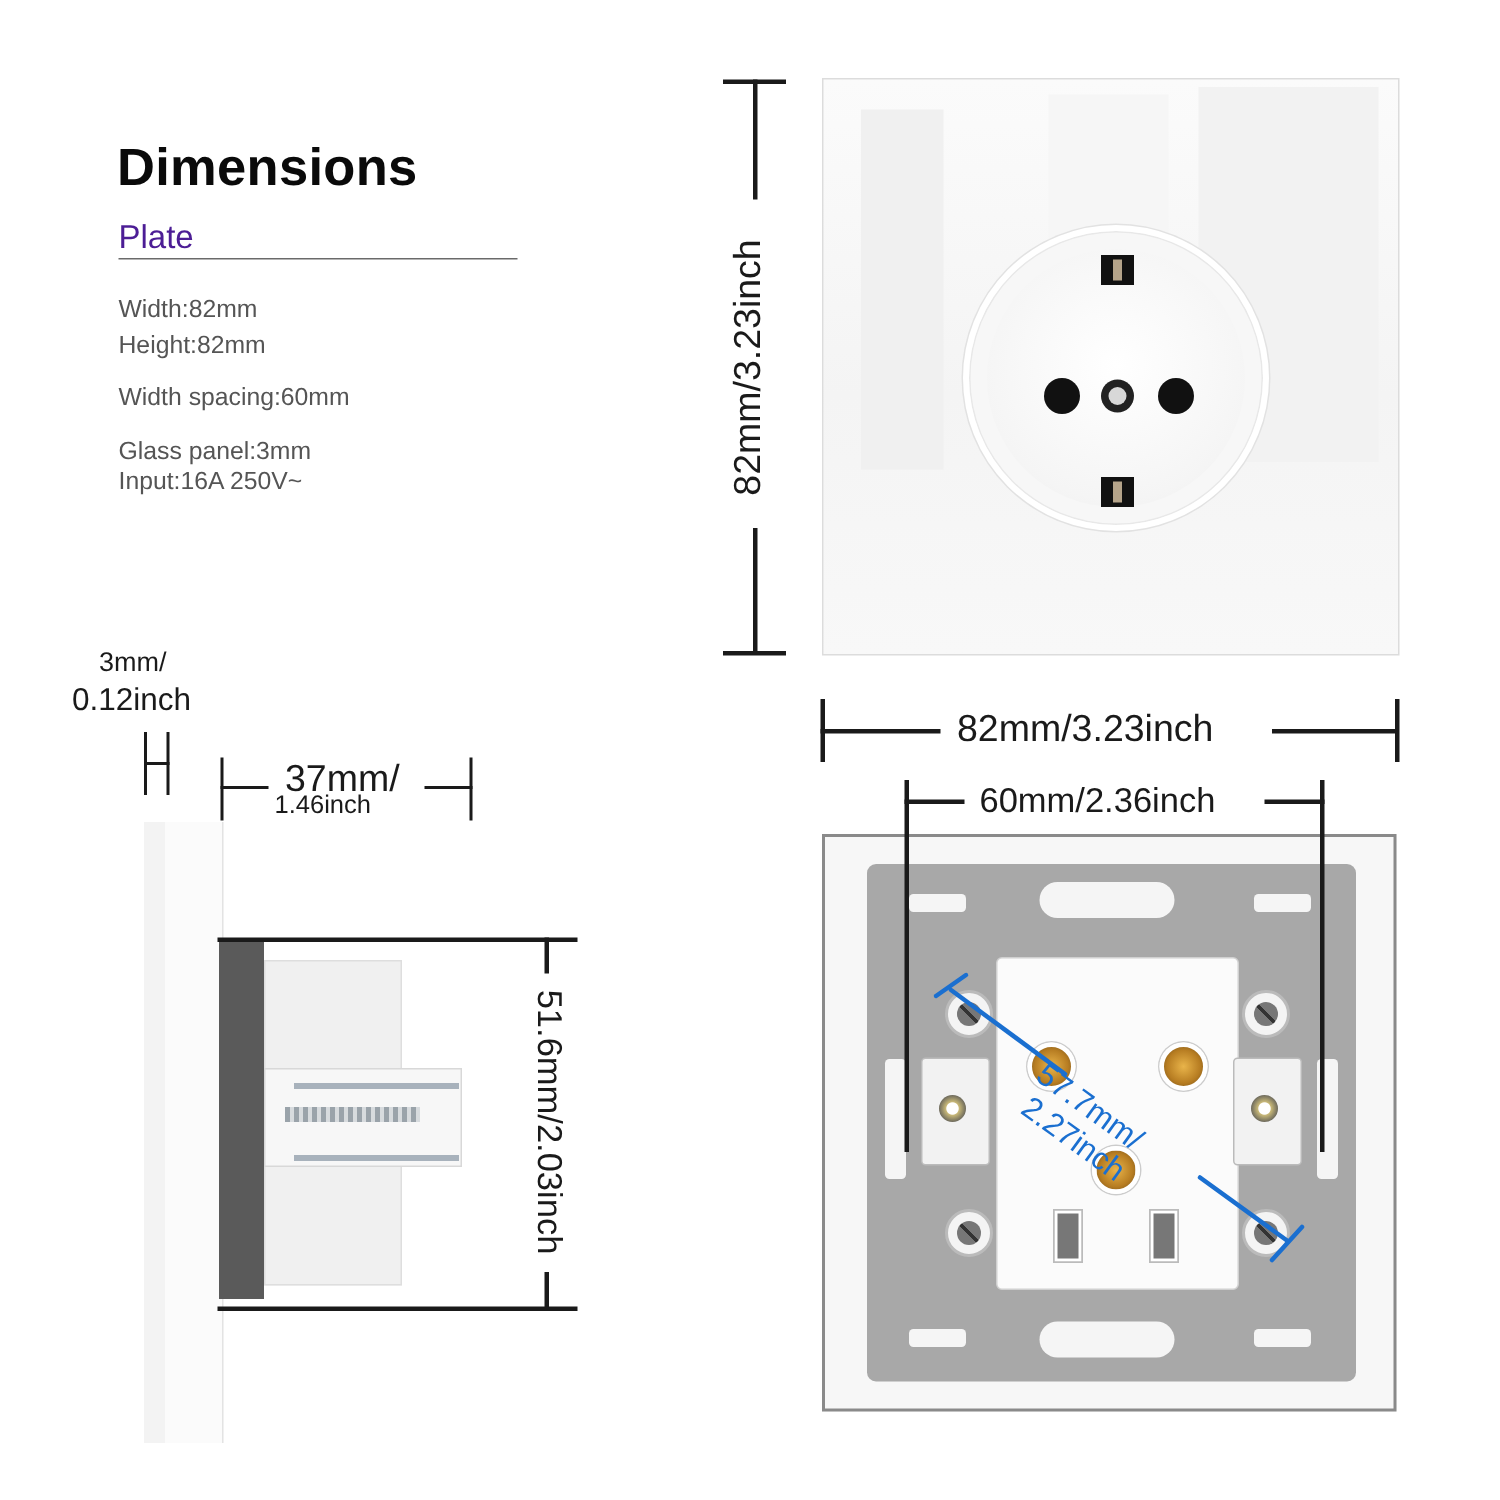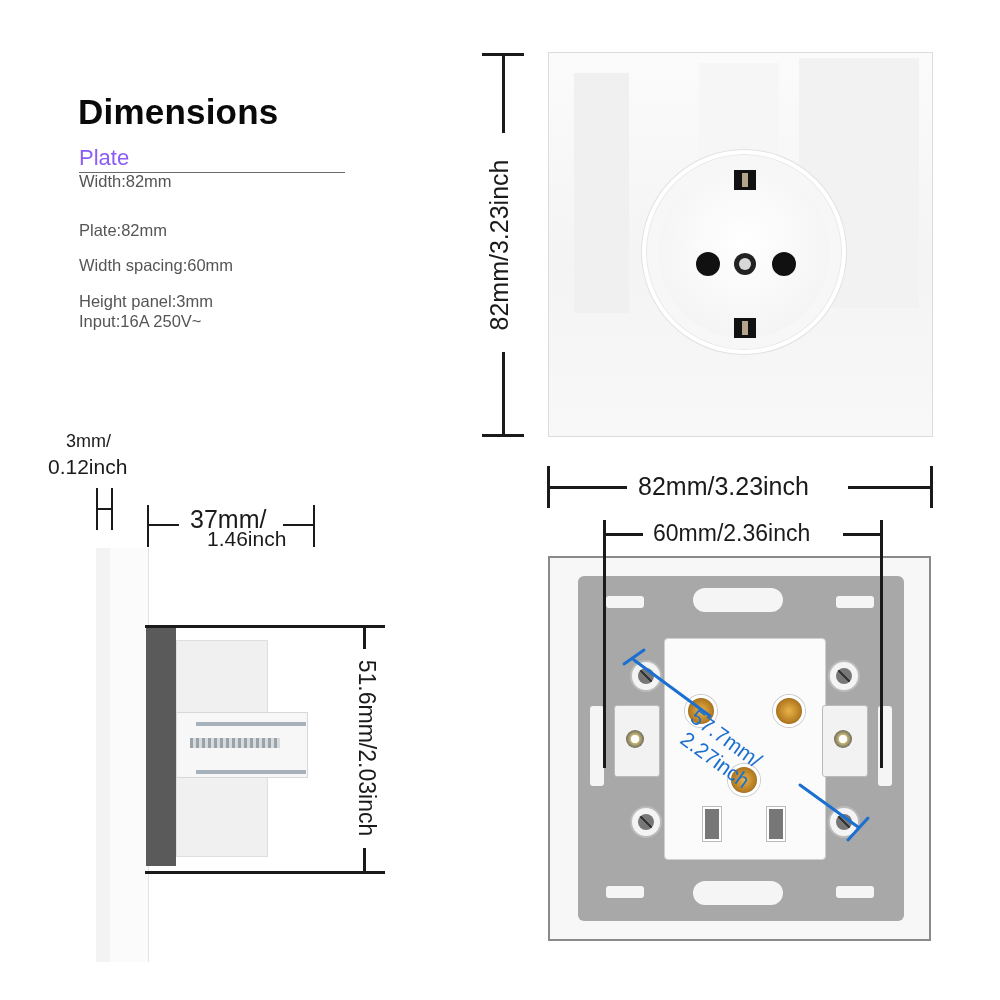--- a/index.html
+++ b/index.html
@@ -1,21 +1,21 @@
 <!DOCTYPE html>
 <html><head>
 <meta charset="utf-8">
 <style>
   html, body { margin:0; padding:0; background:#ffffff; }
   body { width:1000px; height:1000px; position:relative; overflow:hidden; font-family:"Liberation Sans", "DejaVu Sans", sans-serif; color:#1a1a1a; }
   .abs { position:absolute; }
 
   
   .title { left:78px; top:92px; font-size:35px; font-weight:bold; color:#0a0a0a; letter-spacing:0.2px;text-align:center; }
-  .subtitle { left:79px; top:145px; font-size:22px; color:#8b5cf6; }
+  .subtitle { left:79px; top:145px; font-size:22px; color:#4c1d95; }
   .subtitle-rule { left:79px; top:172px; width:266px; height:1px; background:#6a6a6a; }
   .spec { left:79px; font-size:16.5px; color:#555; }
 
   
   .line { background:#1a1a1a; position:absolute; }
   .dimtext { position:absolute; color:#1a1a1a; white-space:nowrap; }
 
   
   .glass { left:548px; top:52px; width:383px; height:383px; border:1px solid #dcdcdc; background:linear-gradient(180deg,#fbfbfb 0%,#f4f4f4 55%,#f8f8f8 100%); overflow:hidden; }
   .glass .win1 { position:absolute; left:25px; top:20px; width:55px; height:240px; background:#f0f0f0; }
@@ -49,24 +49,24 @@
   .clamp-screw { position:absolute; left:11px; top:24px; width:18px; height:18px; border-radius:50%; background:radial-gradient(circle,#fff 0 30%,#c8b878 35%,#555 80%); }
   .corner-screw { position:absolute; width:28px; height:28px; border-radius:50%; background:#f4f4f4; border:2px solid #bbb; }
   .corner-screw::after { content:""; position:absolute; left:6px; top:6px; width:16px; height:16px; border-radius:50%; background:linear-gradient(45deg,#777 0 45%,#333 45% 55%,#777 55%); }
 </style>
 </head>
 <body>
 
 <div class="abs title">Dimensions</div>
 <div class="abs subtitle">Plate</div>
 <div class="abs subtitle-rule"></div>
-<div class="abs spec" style="top:172px">Width:82mm</div>
-<div class="abs spec" style="top:221px">Plate:82mm</div>
+<div class="abs spec" style="top:197px">Width:82mm</div>
+<div class="abs spec" style="top:221px">Height:82mm</div>
 <div class="abs spec" style="top:256px">Width spacing:60mm</div>
-<div class="abs spec" style="top:292px">Height panel:3mm</div>
+<div class="abs spec" style="top:292px">Glass panel:3mm</div>
 <div class="abs spec" style="top:312px">Input:16A 250V~</div>
 
 <div>
   <div class="line" style="left:482px; top:53px; width:42px; height:3px;"></div>
   <div class="line" style="left:482px; top:434px; width:42px; height:3px;"></div>
   <div class="line" style="left:502px; top:53px; width:3px; height:80px;"></div>
   <div class="line" style="left:502px; top:352px; width:3px; height:84px;"></div>
   <div class="dimtext" style="left:499px; top:245px; font-size:25px; transform:translate(-50%,-50%) rotate(-90deg);">82mm/3.23inch</div>
 </div>
 
@@ -92,21 +92,21 @@
   <div class="line" style="left:111px; top:488px; width:2px; height:42px;"></div>
   <div class="line" style="left:96px; top:508px; width:17px; height:2px;"></div>
 </div>
 
 <div>
   <div class="line" style="left:147px; top:505px; width:2px; height:42px;"></div>
   <div class="line" style="left:313px; top:505px; width:2px; height:42px;"></div>
   <div class="line" style="left:147px; top:524px; width:32px; height:2px;"></div>
   <div class="line" style="left:283px; top:524px; width:32px; height:2px;"></div>
   <div class="dimtext" style="left:190px; top:505px; font-size:25px;">37mm/</div>
-  <div class="dimtext" style="left:183px; top:527px; font-size:21px;margin-left:24px;">1.46inch</div>
+  <div class="dimtext" style="left:183px; top:527px; font-size:17px;">1.46inch</div>
 </div>
 
 <div class="abs side-plate"></div>
 <div class="abs side-plate2"></div>
 <div class="abs side-dark"></div>
 <div class="abs side-body"></div>
 <div class="abs side-mech"></div>
 <div class="abs side-metal"></div>
 <div class="abs side-bolt"></div>
 

